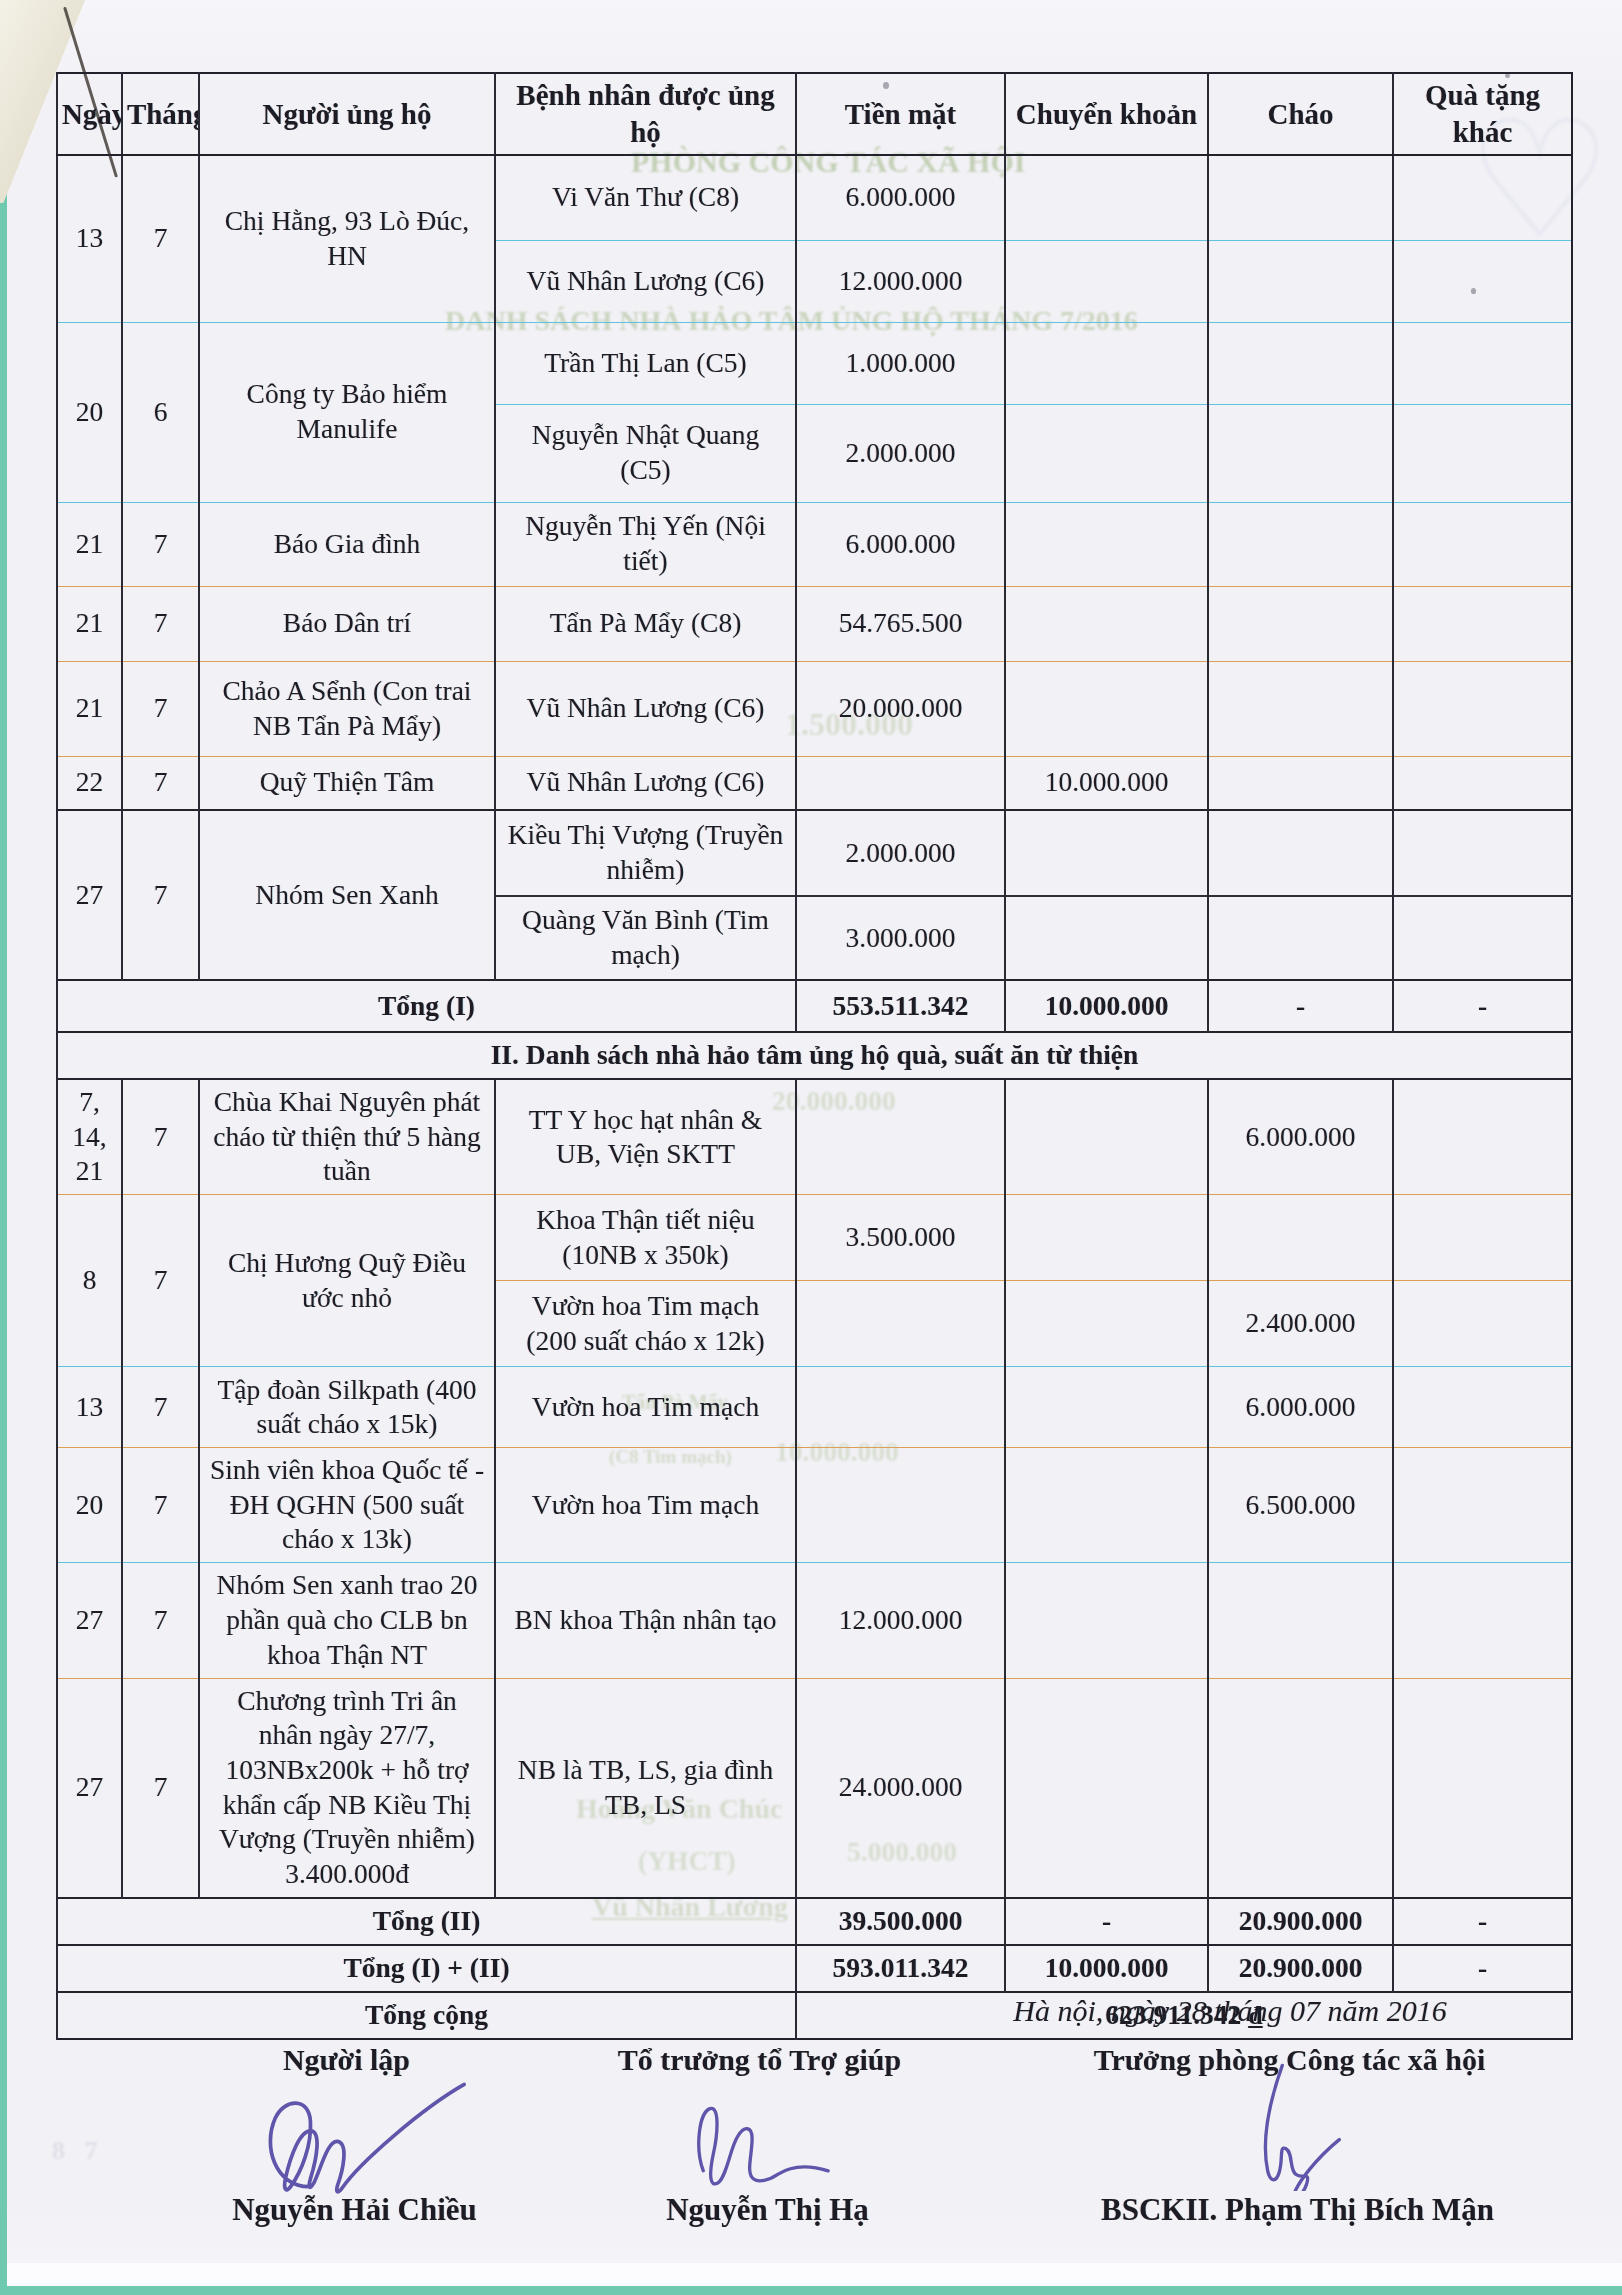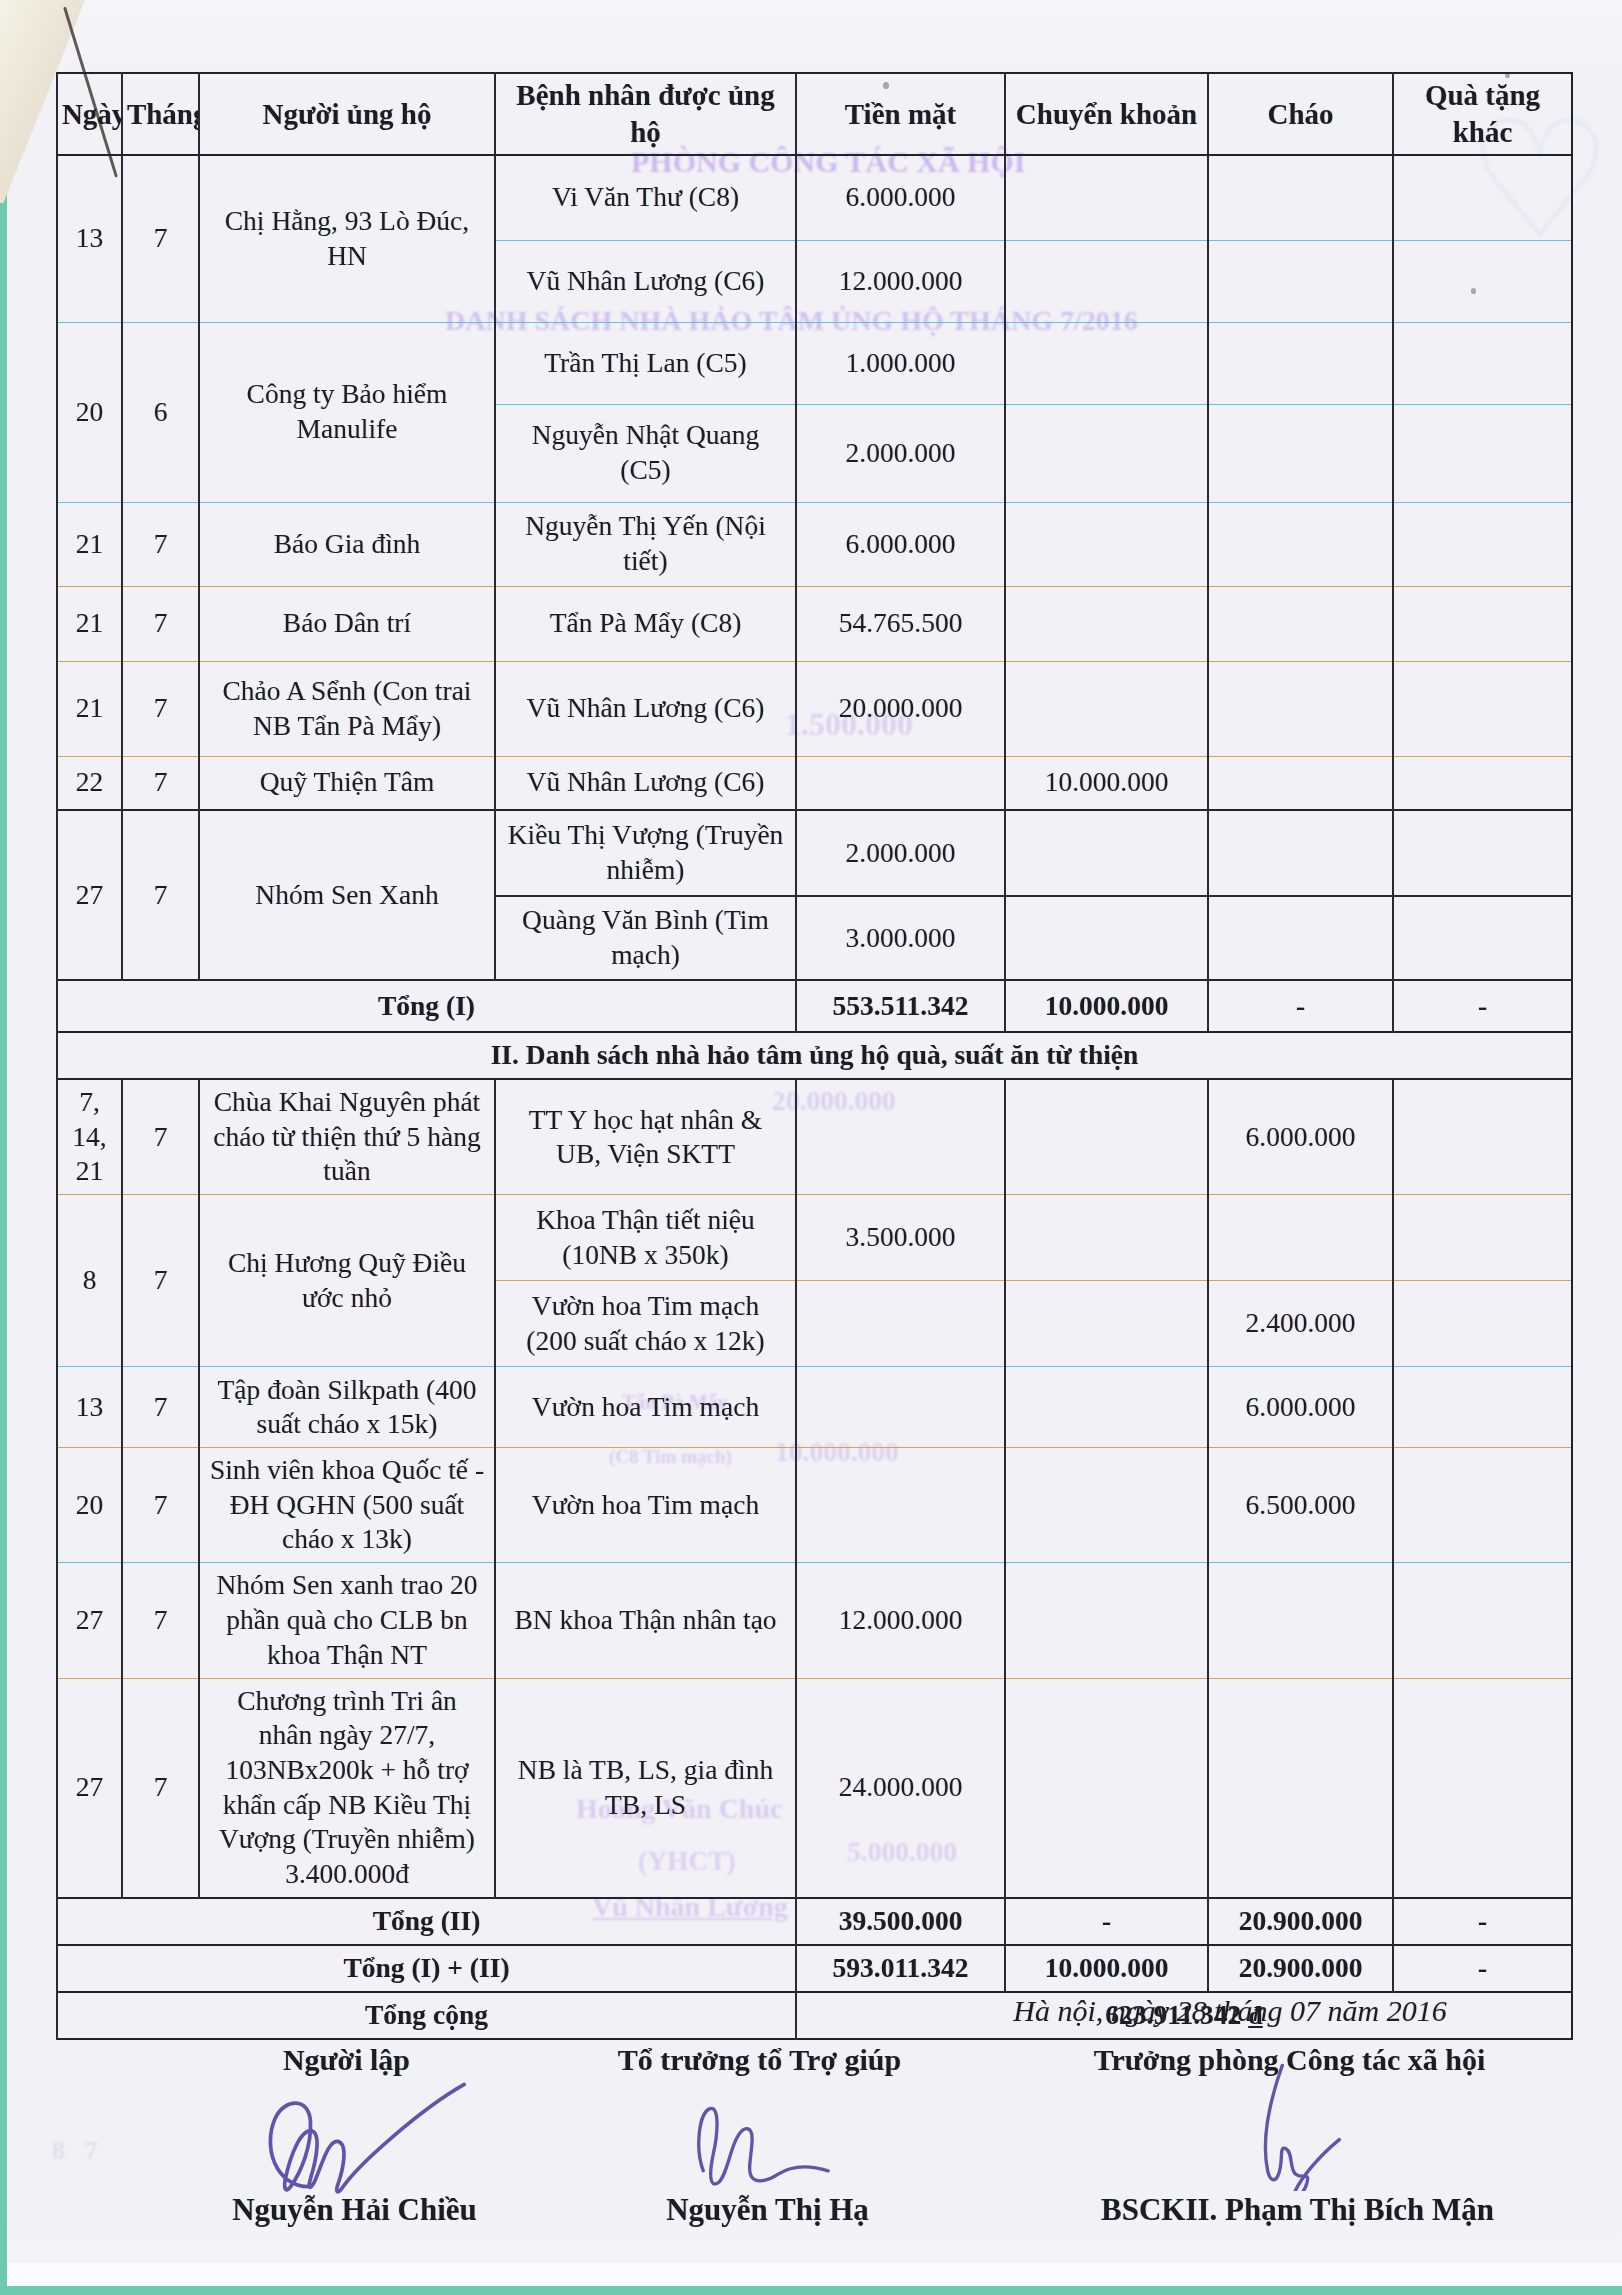--- a/index.html
+++ b/index.html
@@ -13,21 +13,21 @@
   .edge-left{position:absolute;left:0;top:0;width:6.5px;height:2295px;background:#6ec9ae;}
   .edge-bottom{position:absolute;left:0;top:2286px;width:1623px;height:9.2px;background:#6ec9ae;}
   .edge-bottom-white{position:absolute;left:0;top:2263px;width:1623px;height:23.6px;background:#fcfcfe;}
   .corner-wedge{position:absolute;left:0;top:0;width:85px;height:203px;
     background:linear-gradient(115deg,#f4f1e7 0%,#e6e1d1 55%,#d8d2bf 72%,#f2f1f6 78%);
     clip-path:polygon(0 0,100% 0,4% 100%,0 100%);}
   .corner-slash{position:absolute;left:63px;top:6.5px;width:3.3px;height:178px;background:#45403a;
     transform-origin:50% 0;transform:rotate(-17deg);opacity:.85;border-radius:2px;}
   .speck{position:absolute;background:#6a6775;border-radius:50%;opacity:.55;}
   
-  .ghost{position:absolute;font-weight:bold;color:#6d28d9;white-space:nowrap;filter:blur(0.9px);}
+  .ghost{position:absolute;font-weight:bold;color:#4d7c0f;white-space:nowrap;filter:blur(0.9px);}
   .ghost-grey{color:#8f8aa4;}
   .ghost-logo{position:absolute;color:#9caecb;filter:blur(1.6px);font-weight:normal;}
   
   table.don{position:absolute;left:56px;top:72px;width:1515px;border-collapse:collapse;
     table-layout:fixed;border:2.6px solid #22222c;}
   table.don th,table.don td{
     border-left:2px solid #2a2a34;vertical-align:middle;text-align:center;
     font-size:27.5px;line-height:1.26;padding:5.2px 7.9px;overflow:hidden;}
   table.don th{font-weight:bold;font-size:29px;border-bottom:2.6px solid #22222c;padding:2.6px 3.9px;}
   tr.ht-dark>td{border-top:2.6px solid #23232c;}

